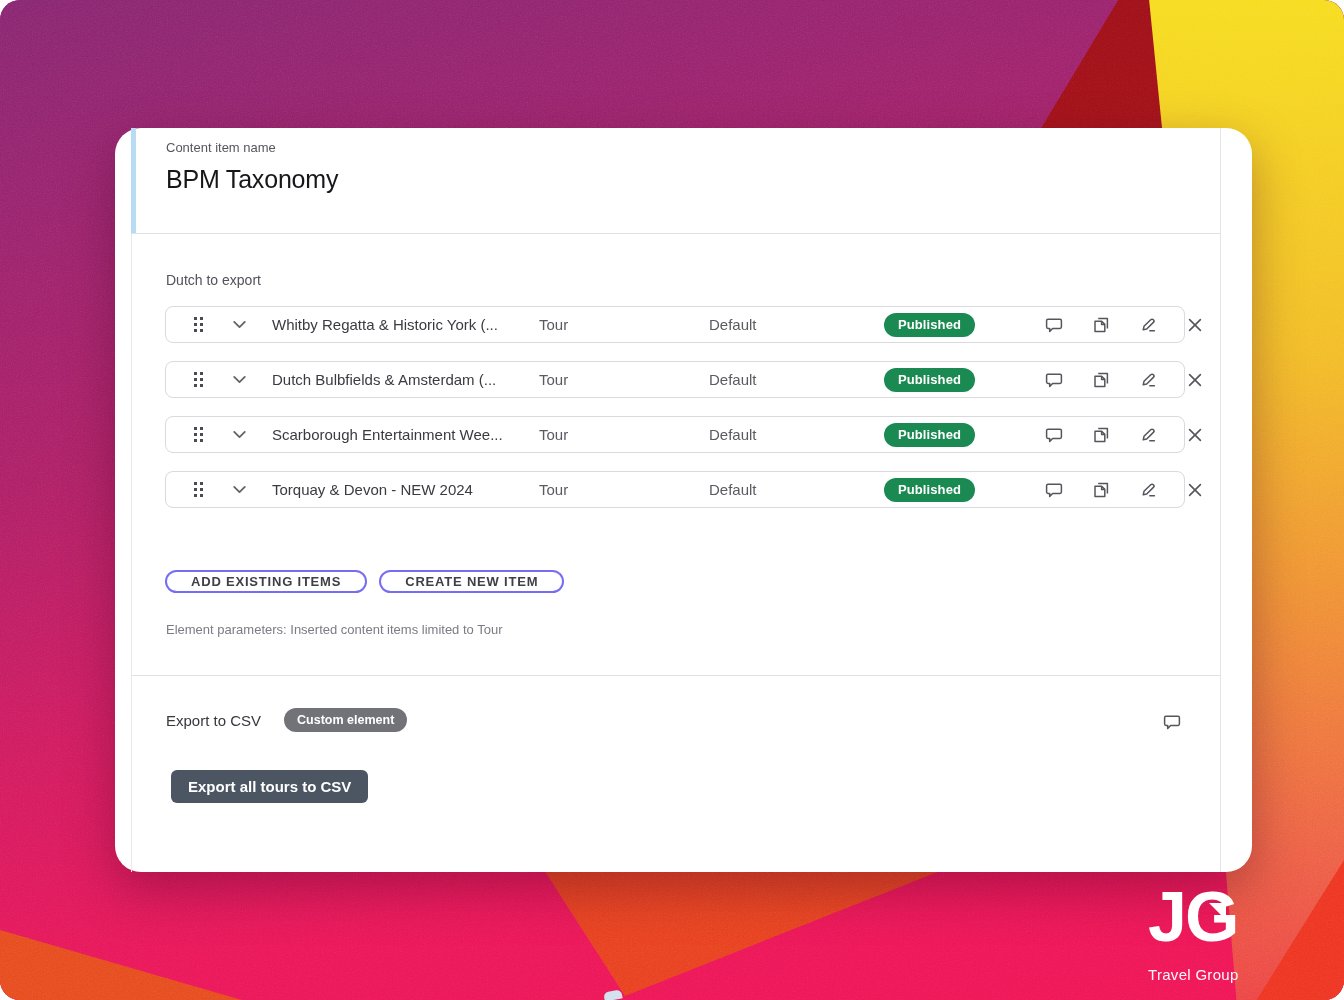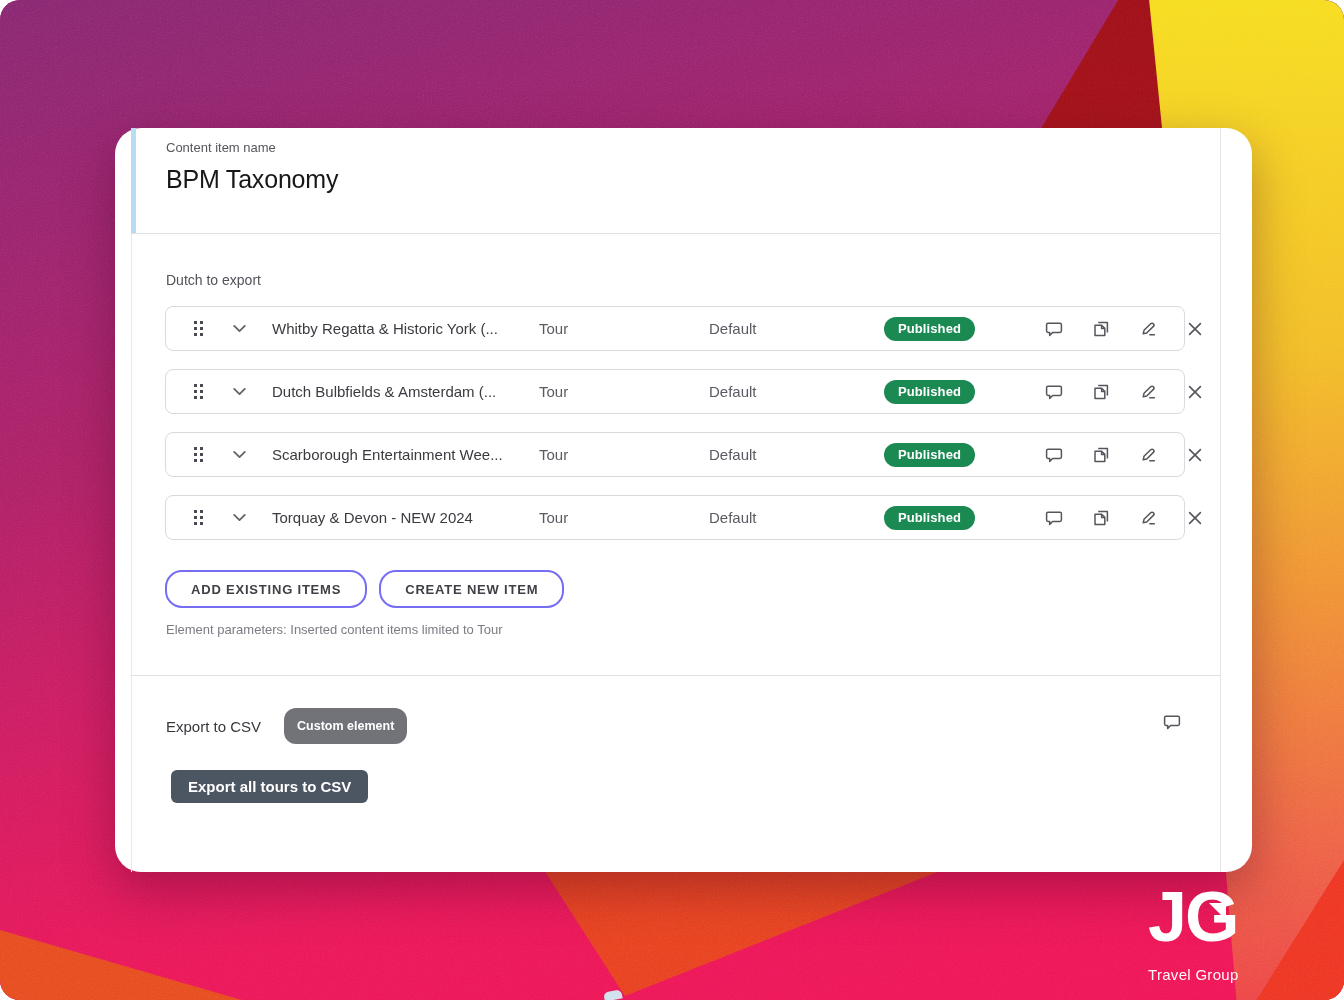--- a/index.html
+++ b/index.html
@@ -29,38 +29,38 @@
   .accent-strip{position:absolute;left:16px;top:0;width:5px;height:105px;background:#b8ddf3;}
   .hdr{position:absolute;left:51px;top:12px;}
   .hdr .field-label{font-size:13px;color:#55565e;}
   .hdr .item-title{margin-top:10px;font-size:25px;font-weight:400;color:#17171a;letter-spacing:-.2px;}
   .hdr-divider{position:absolute;left:16px;top:105px;width:1089px;height:1px;background:#e1e1e5;}
   .sec2-divider{position:absolute;left:16px;top:547px;width:1089px;height:1px;background:#e1e1e5;}
 
   .tours-label{position:absolute;left:51px;top:144px;font-size:14px;color:#51525a;}
   .tours-list{position:absolute;left:50px;top:178px;width:1020px;}
   .tour-row{display:grid;grid-template-columns:24px 55px 267px 170px 175px 160px 1fr;align-items:center;
-    height:45px;margin-bottom:18px;padding-left:27px;background:#fff;border:1px solid #d9d9de;border-radius:8px;}
+    height:37px;margin-bottom:18px;padding-left:27px;background:#fff;border:1px solid #d9d9de;border-radius:8px;}
   .tour-row .title{font-size:15px;color:#3a3b40;white-space:nowrap;overflow:hidden;}
   .tour-row .meta{font-size:15px;color:#5a5b62;white-space:nowrap;}
   .badge{display:inline-flex;align-items:center;justify-content:center;height:24px;padding:0 14px;border-radius:12px;
     background:#1b8a52;color:#fff;font-size:13px;font-weight:700;letter-spacing:.1px;}
   .row-icons{display:flex;justify-content:flex-end;align-items:center;gap:27px;padding-right:16px;}
   .icon-btn{display:inline-flex;width:20px;height:20px;align-items:center;justify-content:center;cursor:pointer;}
   .drag{display:inline-flex;cursor:grab;}
   .chev{display:inline-flex;margin-left:14px;cursor:pointer;}
 
   .btn-row{position:absolute;left:50px;top:442px;display:flex;gap:12px;}
-  .pill-btn{height:38px;padding:0 24px;border-radius:17px;border:2px solid #766df2;background:#fff;
+  .pill-btn{height:23px;padding:0 24px;border-radius:17px;border:2px solid #766df2;background:#fff;
     font-family:inherit;font-size:13px;font-weight:600;letter-spacing:.8px;color:#3f4047;cursor:pointer;}
   .params-note{position:absolute;left:51px;top:494px;font-size:13px;color:#7b7c84;}
 
   .export-row{position:absolute;left:51px;top:580px;display:flex;align-items:center;gap:23px;}
   .export-label{font-size:15px;color:#37383e;}
-  .gray-badge{display:inline-flex;align-items:center;height:36px;padding:0 13px;border-radius:12px;
+  .gray-badge{display:inline-flex;align-items:center;height:24px;padding:0 13px;border-radius:12px;
     background:#717379;color:#fff;font-size:12.5px;font-weight:700;}
   .export-comment{position:absolute;left:1047px;top:584px;}
   .export-btn{position:absolute;left:56px;top:642px;height:33px;padding:0 17px;border:none;border-radius:6px;
     background:#4c5562;color:#fff;font-family:inherit;font-size:15px;font-weight:700;cursor:pointer;}
 
   
   .logo{position:absolute;left:1148px;top:882px;color:#fff;}
   .logo .initials{position:relative;font-size:70px;font-weight:700;letter-spacing:-2px;line-height:1;}
   .logo .g-arrow{position:absolute;left:61px;top:21px;width:17px;height:17px;background:#fff;
     clip-path:polygon(0 0,100% 0,100% 100%);}

